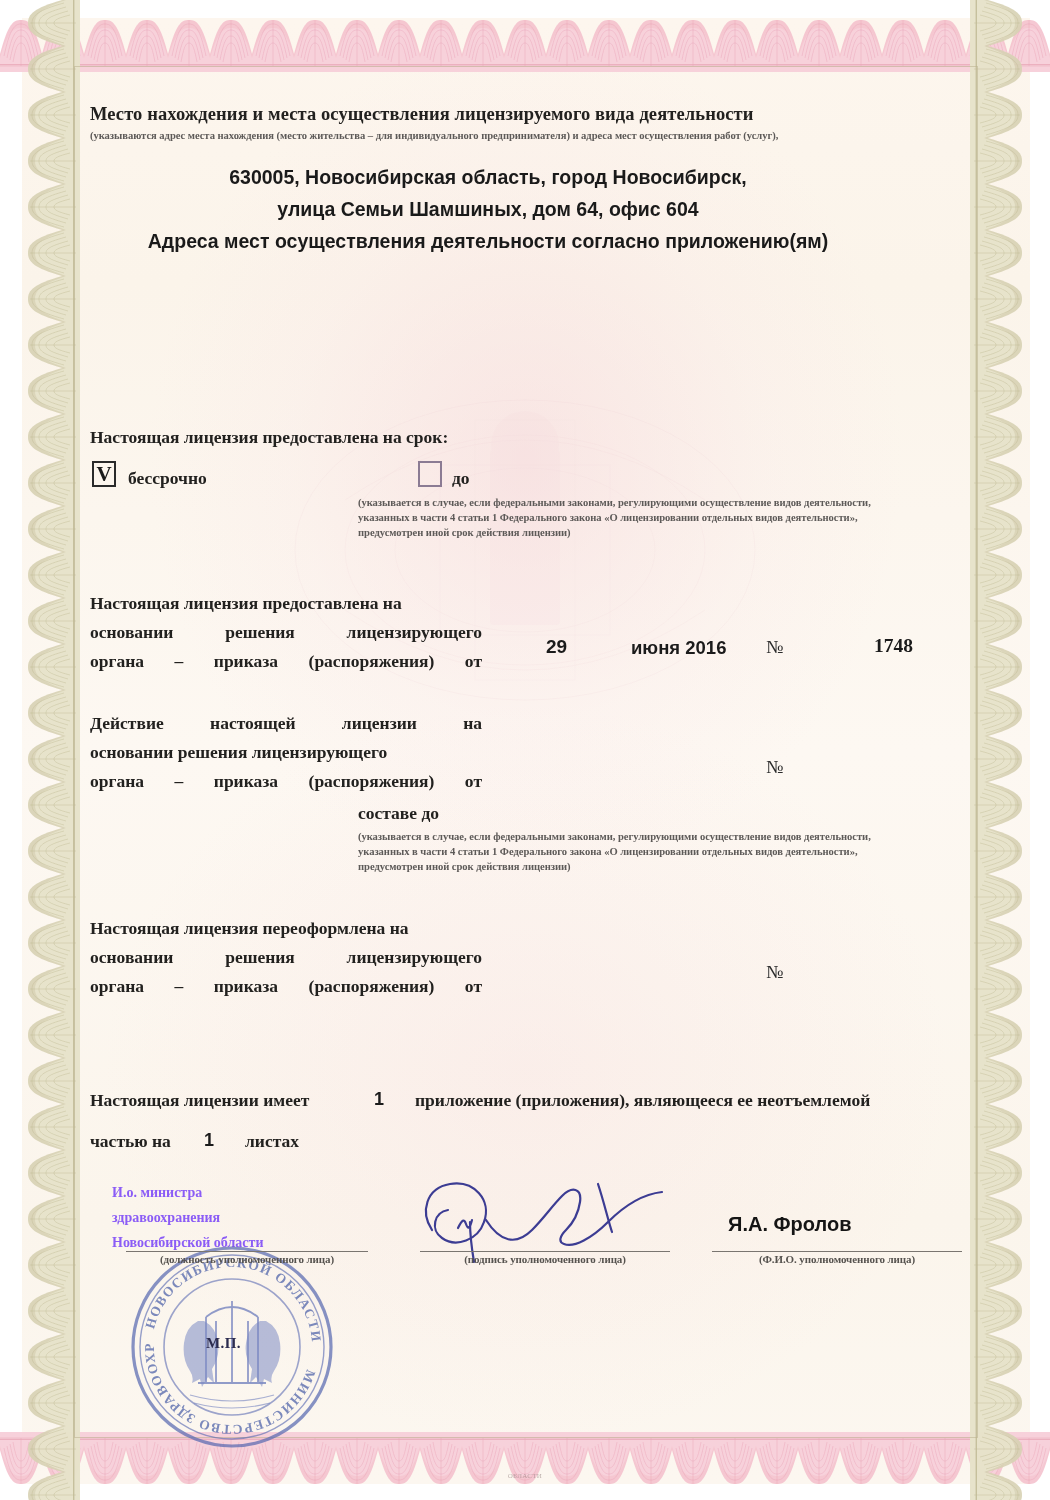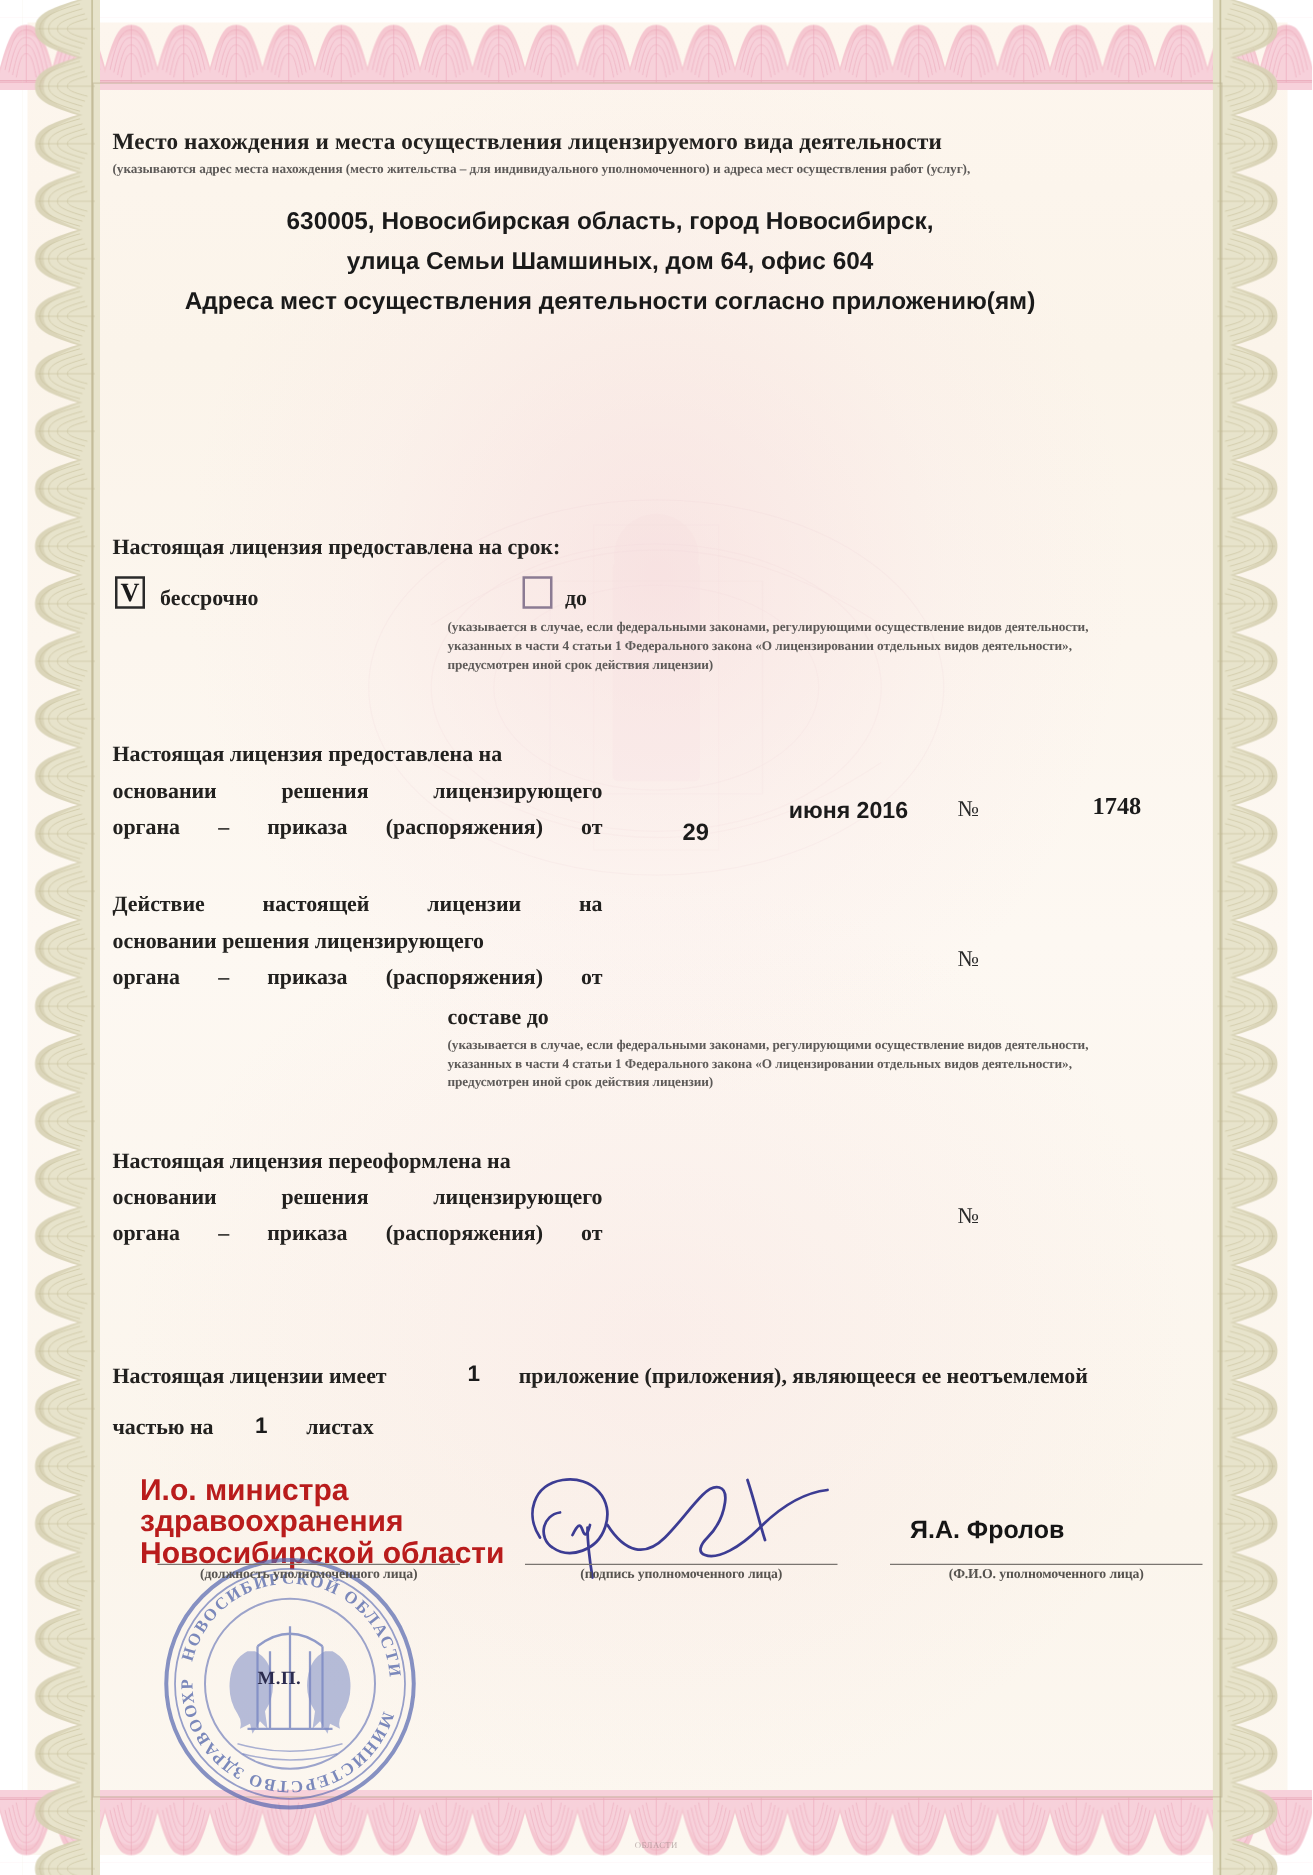--- a/index.html
+++ b/index.html
@@ -172,24 +172,24 @@
   
   .numero {
     font-family: "Liberation Serif", serif;
     font-size: 18px;
     font-weight: 400;
     color: #2a2a2a;
   }
 
   
   .sig-title {
-    font-family: Liberation Sans, sans-serif;
-    font-size: 24px;
-    font-weight: 700;
-    color: #b91c1c;
+    font-family: Liberation Serif, serif;
+    font-size: 14px;
+    font-weight: 700;
+    color: #8b5cf6;
     line-height: 25.5px;
   }
   .sig-name {
     font-family: "Liberation Sans", sans-serif;
     font-size: 20px;
     font-weight: 700;
     color: #151515;
   }
   .cap-rule {
     position: absolute;
@@ -316,21 +316,21 @@
     <g fill="#edc8d2" opacity="0.30">
       <rect x="265" y="200" width="70" height="175" rx="4"></rect>
       <circle cx="300" cy="195" r="34"></circle>
     </g>
   </svg>
 
   <div class="content">
 
     <div class="blk h-title" style="left:90px; top:104px; width:860px;">Место нахождения и места осуществления лицензируемого вида деятельности</div>
 
-    <div class="blk fineprint" style="left:90px; top:128px; width:870px;">(указываются адрес места нахождения (место жительства – для индивидуального уполномоченного) и адреса мест осуществления работ (услуг),</div>
+    <div class="blk fineprint" style="left:90px; top:128px; width:870px;">(указываются адрес места нахождения (место жительства – для индивидуального предпринимателя) и адреса мест осуществления работ (услуг),</div>
 
     <div class="blk addr" style="left:0px; top:166px;">630005, Новосибирская область, город Новосибирск,</div>
     <div class="blk addr" style="left:0px; top:198px;">улица Семьи Шамшиных, дом 64, офис 604</div>
     <div class="blk addr" style="left:0px; top:230px;">Адреса мест осуществления деятельности согласно приложению(ям)</div>
 
     <div class="blk stmt" style="left:90px; top:427px;">Настоящая лицензия предоставлена на срок:</div>
 
     <div class="cbox dark" style="left:92px; top:461px;">
       <span class="tick">V</span>
     </div>
@@ -341,21 +341,21 @@
     <div class="blk filled" style="left:482px; top:468px; font-size:17px;"></div>
 
     <div class="blk fineprint" style="left:358px; top:495px; width:625px;">(указывается в случае, если федеральными законами, регулирующими осуществление видов деятельности,</div>
     <div class="blk fineprint" style="left:358px; top:510px; width:625px;">указанных в части 4 статьи 1 Федерального закона «О лицензировании отдельных видов деятельности»,</div>
     <div class="blk fineprint" style="left:358px; top:525px; width:625px;">предусмотрен иной срок действия лицензии)</div>
 
     <div class="blk label-para" style="left:90px; top:589px;">Настоящая лицензия предоставлена на</div>
     <div class="blk label-para spread" style="left:90px; top:618px;">основании решения лицензирующего</div>
     <div class="blk label-para spread" style="left:90px; top:647px;">органа – приказа (распоряжения) от</div>
 
-    <div class="blk filled" style="left:546px; top:656px; font-size:19px;">29</div>
+    <div class="blk filled" style="left:546px; top:636px; font-size:19px;">29</div>
     <div class="blk filled" style="left:631px; top:637px; font-size:18.5px;">июня 2016</div>
     <div class="blk numero" style="left:766px; top:637px;">№</div>
     <div class="blk filled" style="left:874px; top:635px; font-size:19.5px;font-family:Liberation Serif, serif;">1748</div>
 
     <div class="blk label-para spread" style="left:90px; top:709px;">Действие настоящей лицензии на</div>
     <div class="blk label-para" style="left:90px; top:738px;">основании решения лицензирующего</div>
     <div class="blk label-para spread" style="left:90px; top:767px;">органа – приказа (распоряжения) от</div>
 
     <div class="blk filled" style="left:560px; top:760px; font-size:18px;"></div>
     <div class="blk numero" style="left:766px; top:757px;">№</div>

